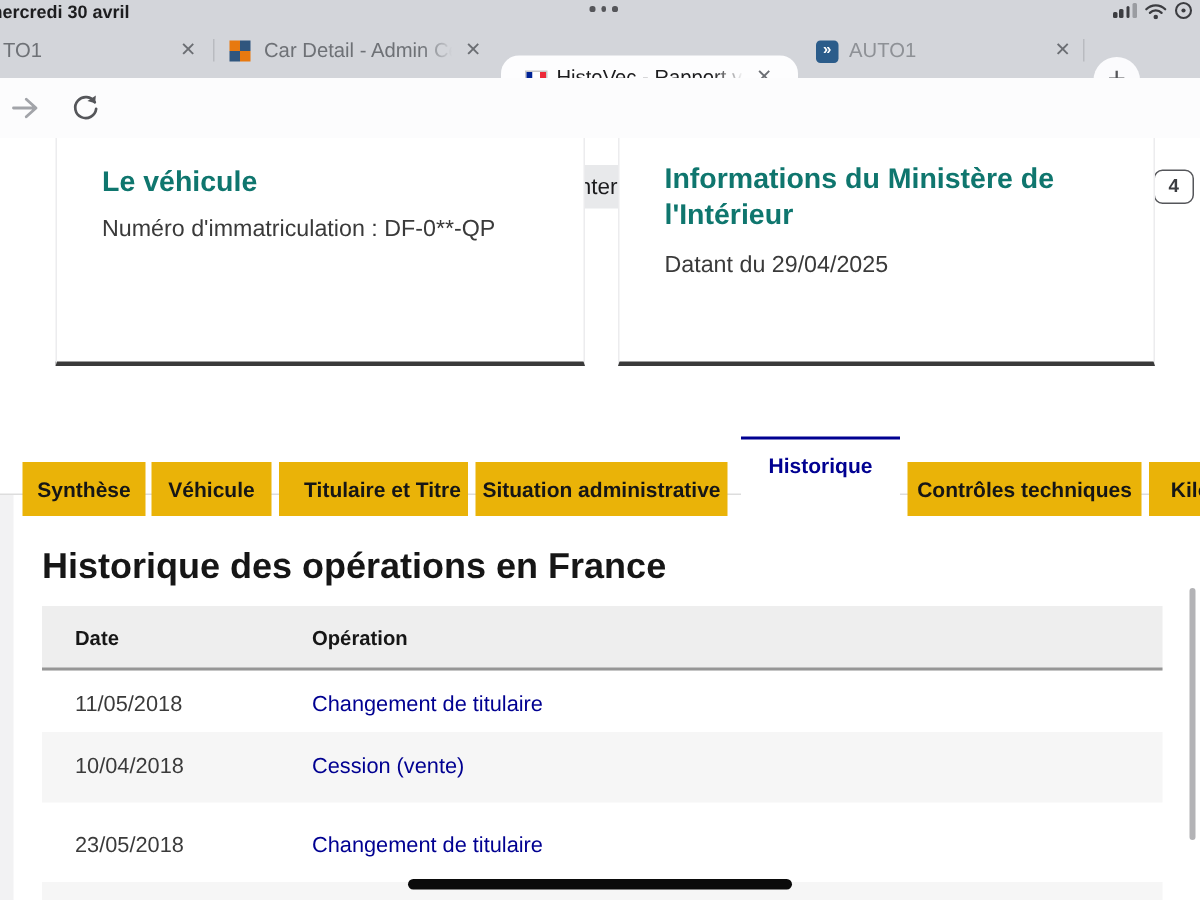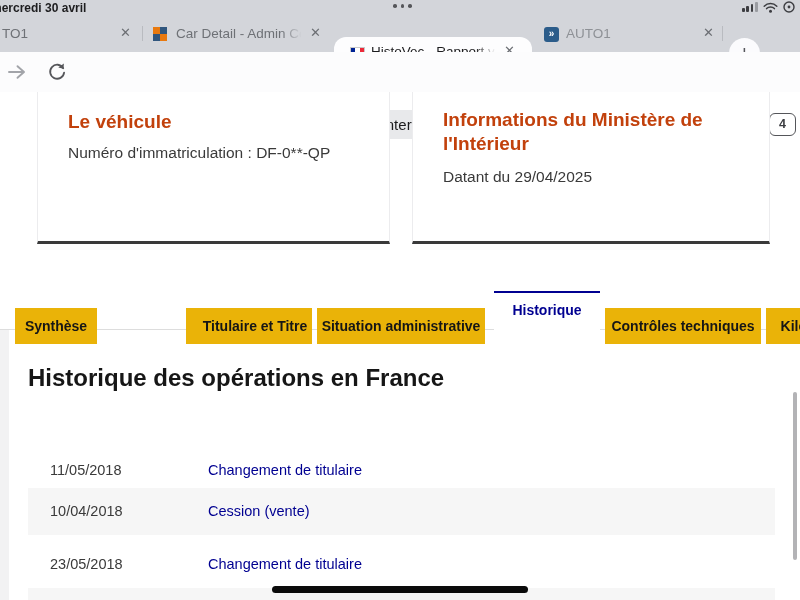--- a/index.html
+++ b/index.html
@@ -49,21 +49,21 @@
     background:#e8e9eb; display:flex; align-items:center; justify-content:center; }
   .urltext { font-size:15px; color:#1c1c1e; }
   .mic { position:absolute; right:11px; top:5px; }
   .tabcount { position:absolute; left:769px; top:61px; width:27px; height:23px;
     border:1.8px solid #55565a; border-radius:6px; color:#3c3d41; font-size:12.5px; font-weight:600;
     text-align:center; line-height:20px; }
   .navicon { position:absolute; }
   
   .card { position:absolute; top:92px; height:152px; background:#fff;
     border-left:1px solid #ececee; border-right:1px solid #ececee; border-bottom:3px solid #3a3a3a; }
-  .card-title { position:absolute; left:30px; font-size:19px; font-weight:700; color:#c2410c; line-height:24px; }
+  .card-title { position:absolute; left:30px; font-size:19px; font-weight:700; color:#0f766e; line-height:24px; }
   .card-body { position:absolute; left:30px; font-size:15.5px; color:#3a3a3a; }
   .dsfr-tabs { position:absolute; left:0; top:292px; width:820px; height:38px; }
   .dsfr-tab { position:absolute; top:16px; height:36px; background:#eab308; color:#161616;
     font-size:14px; font-weight:700; text-align:center; line-height:36px; white-space:nowrap;
     overflow:hidden; cursor:pointer; }
   .dsfr-tab.active { top:-1px; height:39px; background:#ffffff; color:#000091;
     border-top:2px solid #000091; line-height:35px; z-index:3; }
   .panel { position:absolute; left:0; top:329px; width:800px; height:271px;
     background:#ffffff; border-top:1px solid #dddddd; }
   .panel-left-edge { position:absolute; left:0; top:330px; width:9px; height:270px; background:#f2f2f3; }
@@ -186,29 +186,34 @@
   </div>
   <div class="card" style="left:412px; width:358px;">
     <div class="card-title" style="top:16px; width:295px;">Informations du Ministère de l'Intérieur</div>
     <div class="card-body" style="top:76px;">Datant du 29/04/2025</div>
   </div>
 
   <div class="panel"></div>
   <div class="panel-left-edge"></div>
   <div class="dsfr-tabs">
     <div class="dsfr-tab" style="left:15px;  width:82px;">Synthèse</div>
+    <div class="dsfr-tab" style="left:101px; width:80px;">Véhicule</div>
     <div class="dsfr-tab" style="left:186px; width:126px;padding-left:12px;">Titulaire et Titre</div>
     <div class="dsfr-tab" style="left:317px; width:168px;">Situation administrative</div>
     <div class="dsfr-tab active" style="left:494px; width:106px;">Historique</div>
     <div class="dsfr-tab" style="left:605px; width:156px;">Contrôles techniques</div>
     <div class="dsfr-tab" style="left:766px; width:110px;">Kilométrage</div>
   </div>
 
   <div class="section-title">Historique des opérations en France</div>
 
+  <div class="tbl-header">
+    <span style="left:22px;">Date</span>
+    <span style="left:180px;">Opération</span>
+  </div>
   <div class="tbl-row" style="top:447px;">
     <span class="cell-date">11/05/2018</span>
     <span class="cell-op">Changement de titulaire</span>
   </div>
   <div class="tbl-row striped" style="top:488px;">
     <span class="cell-date">10/04/2018</span>
     <span class="cell-op">Cession (vente)</span>
   </div>
   <div class="tbl-row" style="top:541px;">
     <span class="cell-date">23/05/2018</span>

